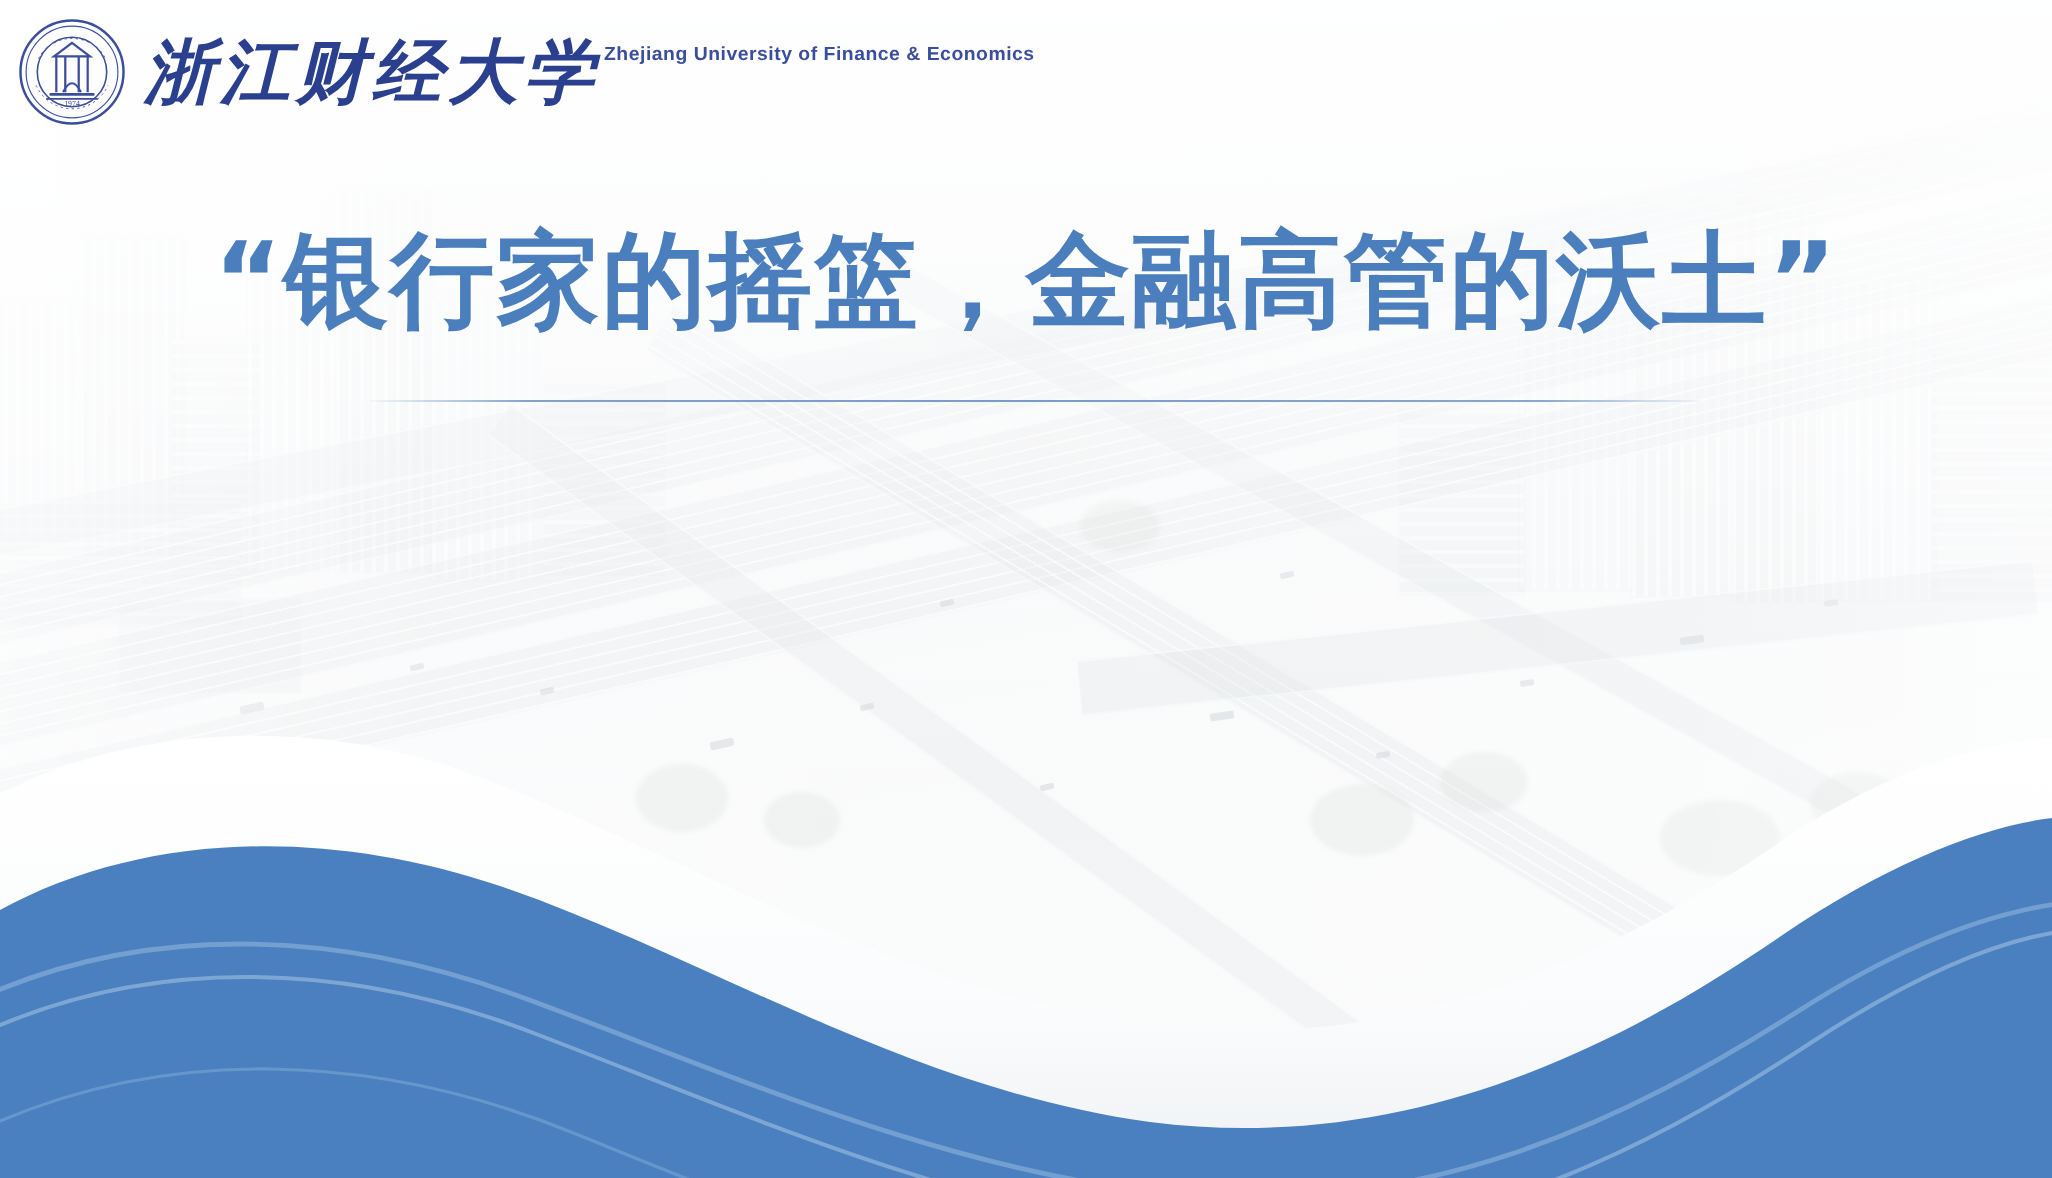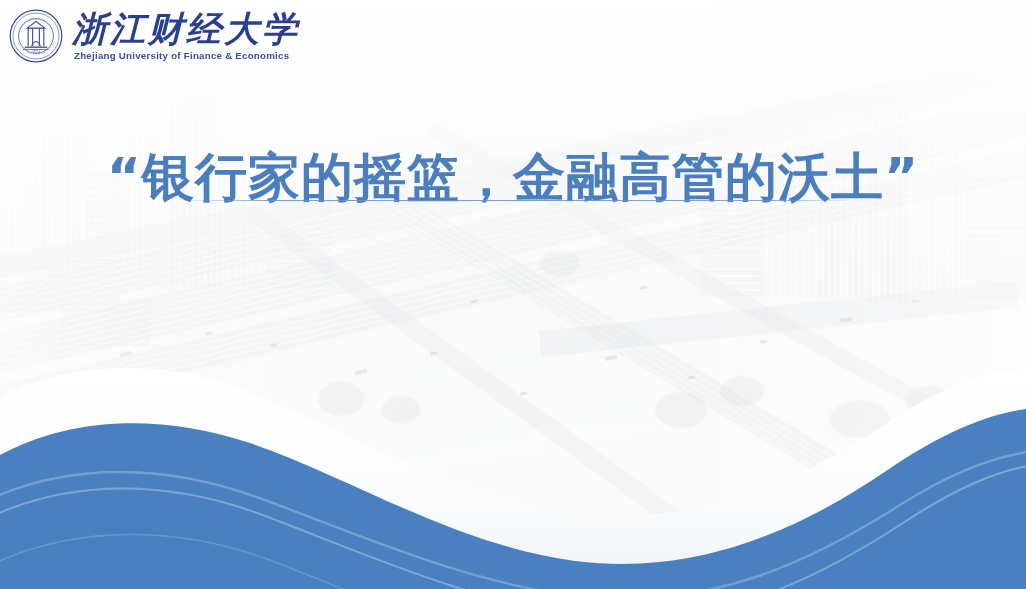--- a/index.html
+++ b/index.html
@@ -114,21 +114,21 @@
   .logo {
     position: absolute;
     left: 8px;
     top: 8px;
     display: flex;
     align-items: center;
     gap: 8px;
     z-index: 40;
   }
   .logo-seal { width: 56px; height: 56px; display: block; }
-  .logo-text { display: flex; flex-direction: column; line-height: 1; }
+  .logo-text { display: flex; flex-direction: row; line-height: 1; }
   .logo-cn {
     font-family: "Liberation Serif", "DejaVu Serif", serif;
     font-weight: bold;
     font-style: italic;
     font-size: 35px;
     letter-spacing: 3px;
     color: #2b3f8f;
     white-space: nowrap;
   }
   .logo-en {
@@ -145,21 +145,20 @@
   }
 
   
   .headline {
     position: absolute;
     left: 0;
     right: 0;
     top: 112px;
     text-align: center;
     z-index: 30;
-    margin-top: 36px;
   }
   .headline-text {
     font-family: "DejaVu Sans", "Liberation Sans", sans-serif;
     font-weight: bold;
     font-size: 52px;
     letter-spacing: 1px;
     color: #4a7ebc;
     white-space: nowrap;
     line-height: 1.15;
   }

